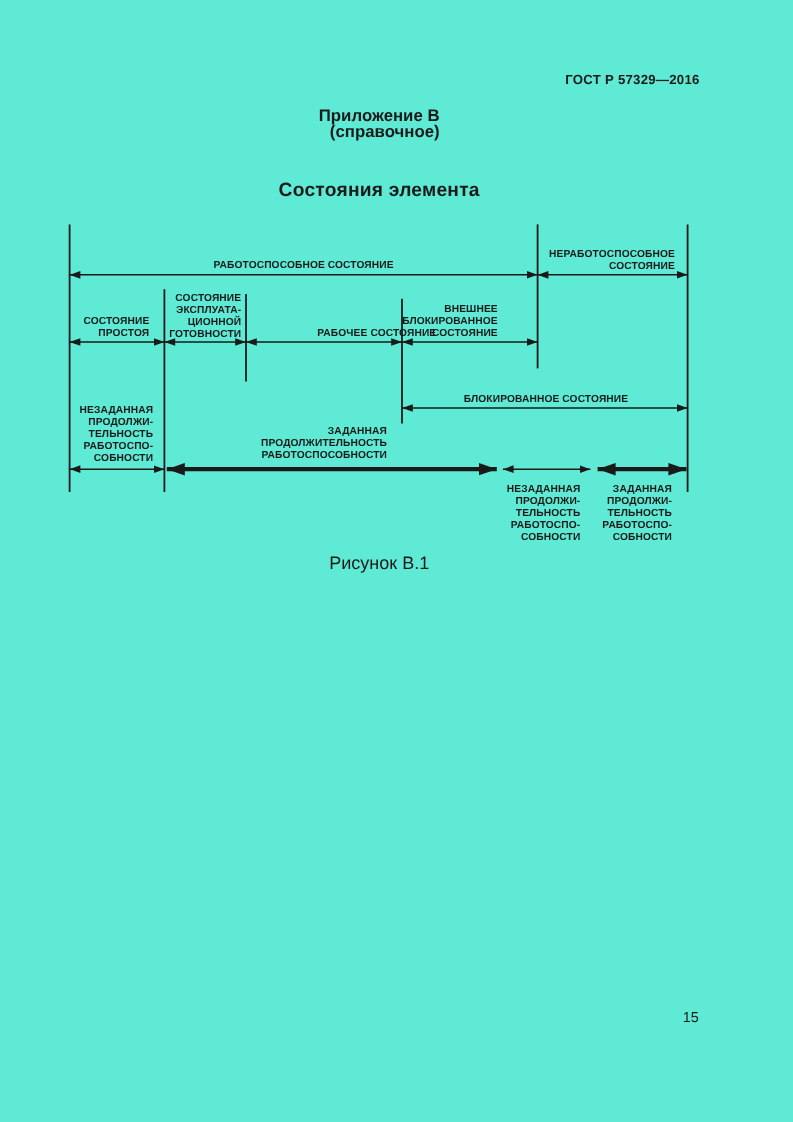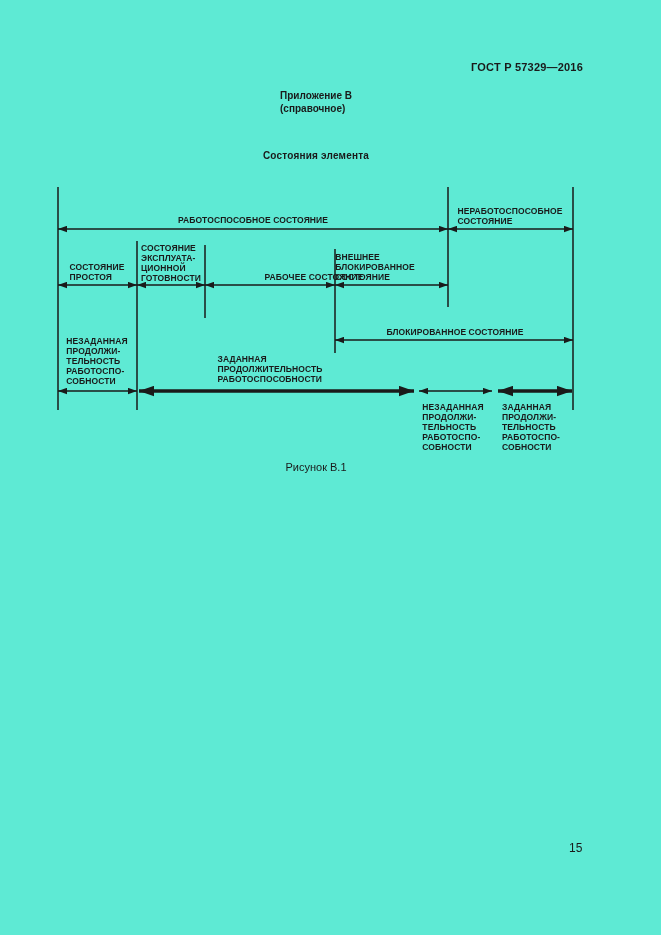--- a/index.html
+++ b/index.html
@@ -20,45 +20,45 @@
     right: 78px;
     font-size: 11px;
     font-weight: bold;
     letter-spacing: 0.2px;
   }
   .appendix {
     position: absolute;
     top: 90px;
     left: 316px;
     transform: translateX(-50%);
-    text-align: left;
-    font-size: 10px;
+    text-align: right;
+    font-size: 14px;
     font-weight: bold;
     line-height: 12.5px;
     white-space: nowrap;
   }
   .section-title {
     position: absolute;
     top: 150px;
     left: 316px;
     transform: translateX(-50%);
-    font-size: 10px;
+    font-size: 16px;
     font-weight: bold;
     letter-spacing: 0.2px;
     white-space: nowrap;
   }
   .diagram-svg {
     position: absolute;
     left: 0; top: 0;
     width: 661px; height: 935px;
   }
   .dlbl {
     position: absolute;
     transform: translateX(-50%);
-    text-align: left;
+    text-align: right;
     font-size: 8.5px;
     font-weight: bold;
     line-height: 10px;
     letter-spacing: 0.1px;
     white-space: pre-line;
   }
   .lbl-operable     { left: 253px; top: 215px; }
   .lbl-inoperable   { left: 510px; top: 206px; }
   .lbl-idle         { left:  97px; top: 262px; }
   .lbl-readiness    { left: 171px; top: 243px; }
@@ -67,21 +67,21 @@
   .lbl-blocked      { left: 455px; top: 327px; }
   .lbl-unspec-left  { left:  97px; top: 336px; }
   .lbl-spec-mid     { left: 270px; top: 354px; }
   .lbl-unspec-right { left: 453px; top: 402px; }
   .lbl-spec-right   { left: 531px; top: 402px; }
   .figure-caption {
     position: absolute;
     top: 461px;
     left: 316px;
     transform: translateX(-50%);
-    font-size: 11px;
+    font-size: 15px;
     white-space: nowrap;
   }
   .page-number {
     position: absolute;
     top: 841px;
     left: 569px;
     font-size: 12px;
   }
 </style>
 </head>

